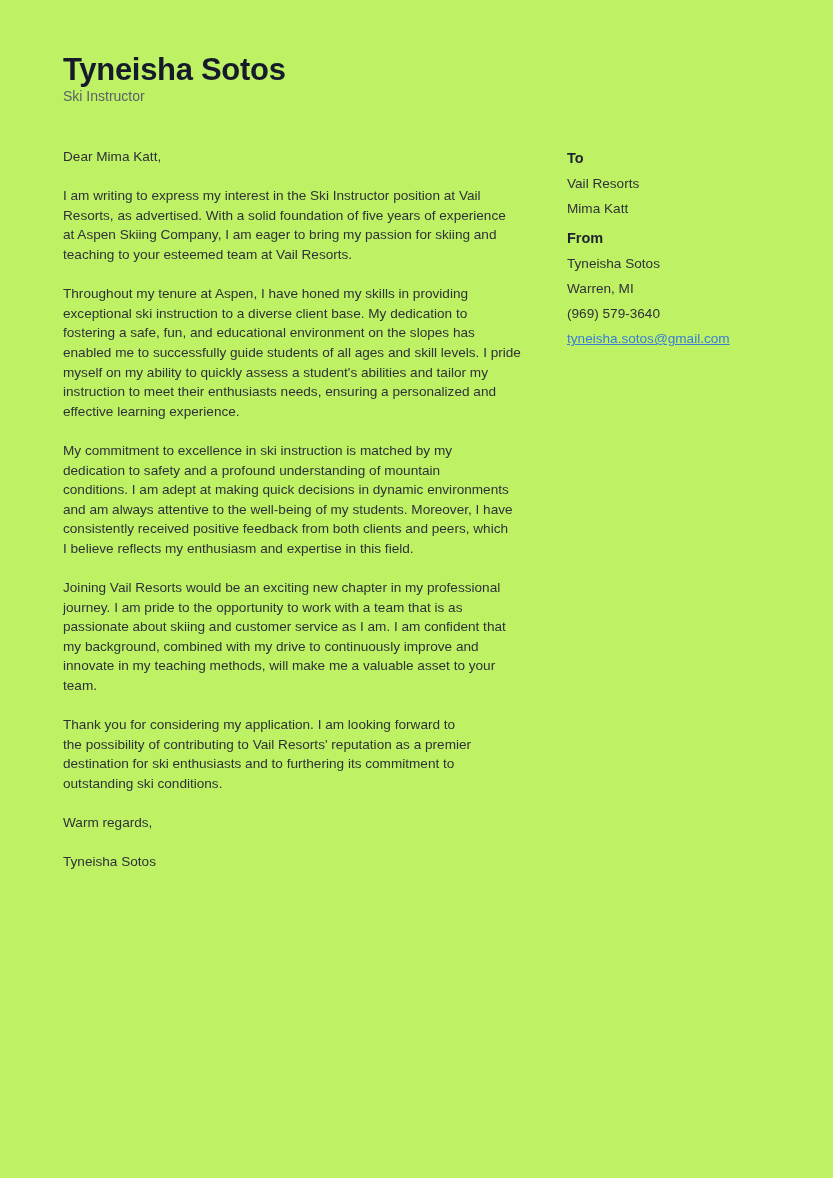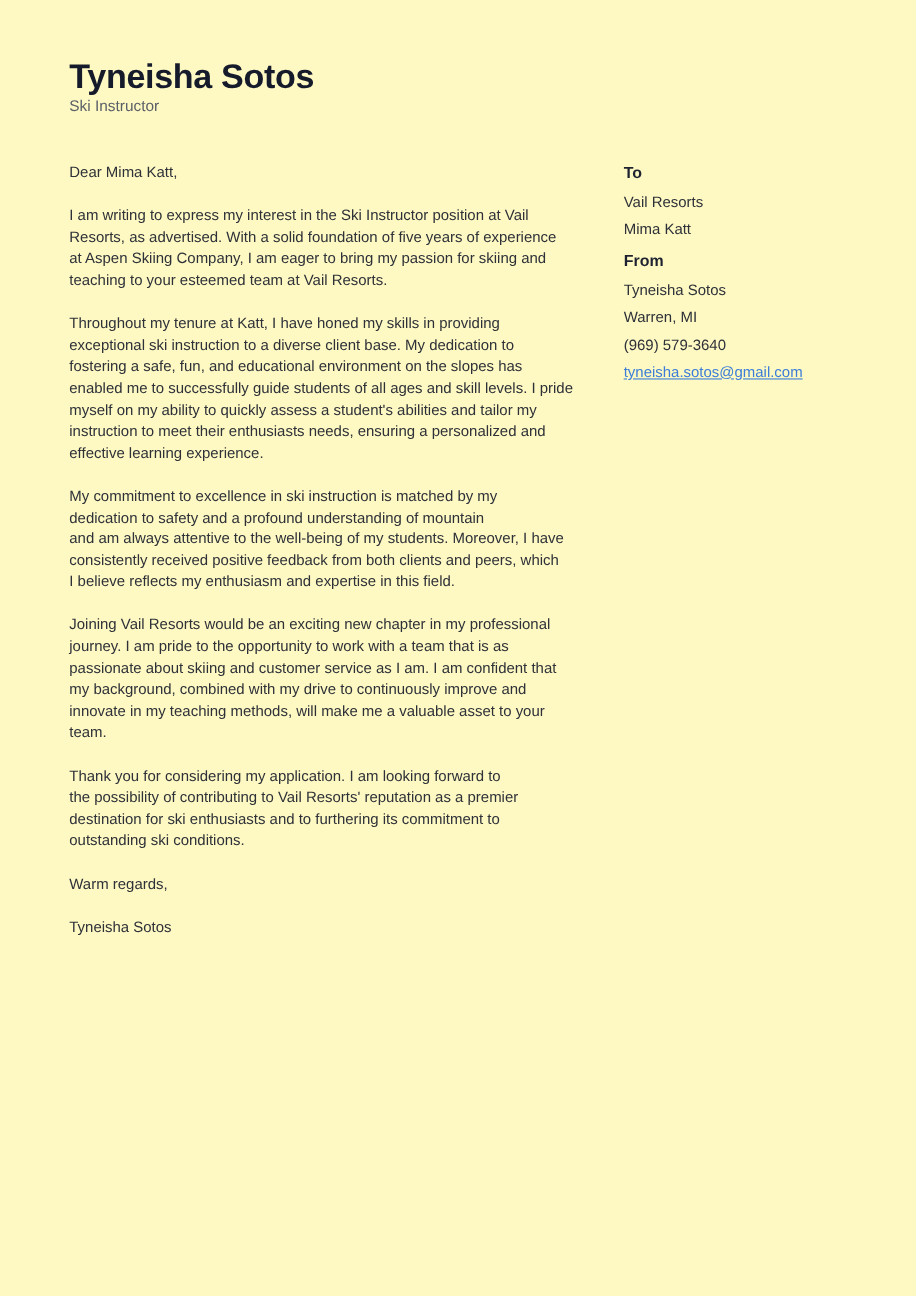--- a/index.html
+++ b/index.html
@@ -1,18 +1,18 @@
 <!DOCTYPE html>
 <html><head>
   <meta charset="utf-8">
   <style>
     html, body { margin: 0; padding: 0; background: #ffffff; }
     body { width: 833px; height: 1178px; position: relative; overflow: hidden;
            font-family: "Liberation Sans", "DejaVu Sans", sans-serif; color: #2a2d33; }
-    .page { position: absolute; left: 0; top: 0; width: 833px; height: 1178px; background: #fef9c3; }
+    .page { position: absolute; left: 0; top: 0; width: 833px; height: 1178px; background: #bef264; }
     .name { position: absolute; left: 63px; top: 51px; font-size: 31px; font-weight: bold;
             color: #161b2b; letter-spacing: -0.3px; line-height: 38px; white-space: nowrap; }
     .title { position: absolute; left: 63px; top: 87px; font-size: 14px; color: #5a5f68;
              line-height: 18px; white-space: nowrap; }
     .letter { position: absolute; left: 63px; top: 147px; width: 470px; }
     .letter p { margin: 0 0 19.6px 0; font-size: 13.6px; line-height: 19.6px; color: #2e3138; }
     .letter p .ln { display: block; white-space: nowrap; }
     .side { position: absolute; left: 567px; top: 147px; width: 220px; }
     .side h3 { margin: 0; font-size: 14.5px; font-weight: bold; color: #1e2230; line-height: 20px; }
     .side .item { font-size: 13.6px; line-height: 25px; color: #2e3138; white-space: nowrap; }
@@ -34,32 +34,33 @@
     </p>
 
     <p>
       <span class="ln">I am writing to express my interest in the Ski Instructor position at Vail</span>
       <span class="ln">Resorts, as advertised. With a solid foundation of five years of experience</span>
       <span class="ln">at Aspen Skiing Company, I am eager to bring my passion for skiing and</span>
       <span class="ln">teaching to your esteemed team at Vail Resorts.</span>
     </p>
 
     <p>
-      <span class="ln">Throughout my tenure at Katt, I have honed my skills in providing</span>
+      <span class="ln">Throughout my tenure at Aspen, I have honed my skills in providing</span>
       <span class="ln">exceptional ski instruction to a diverse client base. My dedication to</span>
       <span class="ln">fostering a safe, fun, and educational environment on the slopes has</span>
       <span class="ln">enabled me to successfully guide students of all ages and skill levels. I pride</span>
       <span class="ln">myself on my ability to quickly assess a student's abilities and tailor my</span>
       <span class="ln">instruction to meet their enthusiasts needs, ensuring a personalized and</span>
       <span class="ln">effective learning experience.</span>
     </p>
 
     <p>
       <span class="ln">My commitment to excellence in ski instruction is matched by my</span>
       <span class="ln">dedication to safety and a profound understanding of mountain</span>
+      <span class="ln">conditions. I am adept at making quick decisions in dynamic environments</span>
       <span class="ln">and am always attentive to the well-being of my students. Moreover, I have</span>
       <span class="ln">consistently received positive feedback from both clients and peers, which</span>
       <span class="ln">I believe reflects my enthusiasm and expertise in this field.</span>
     </p>
 
     <p>
       <span class="ln">Joining Vail Resorts would be an exciting new chapter in my professional</span>
       <span class="ln">journey. I am pride to the opportunity to work with a team that is as</span>
       <span class="ln">passionate about skiing and customer service as I am. I am confident that</span>
       <span class="ln">my background, combined with my drive to continuously improve and</span>

